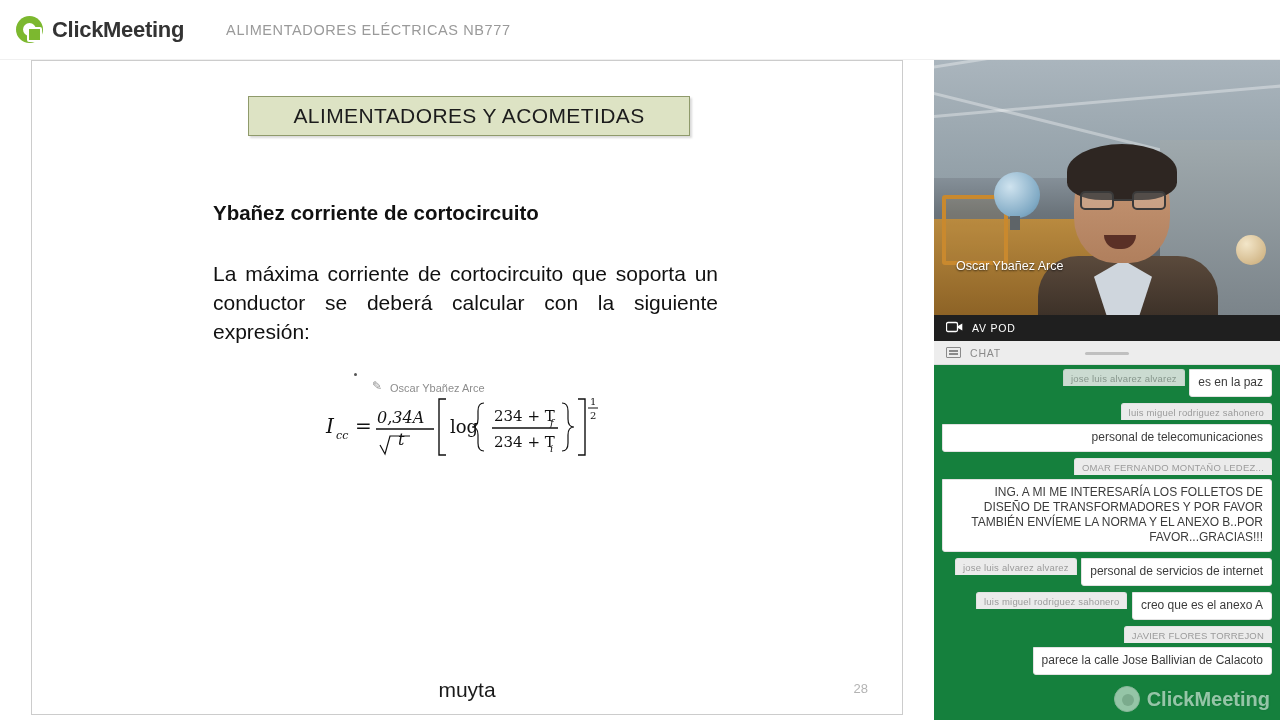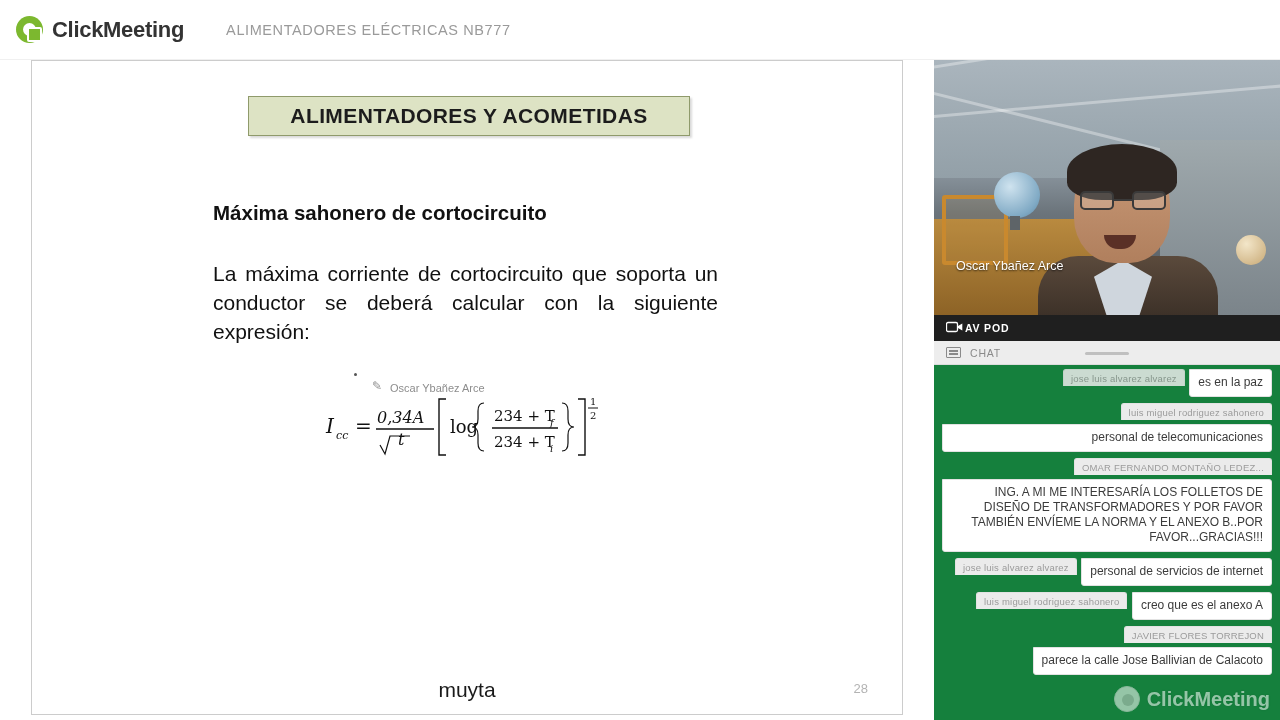--- a/index.html
+++ b/index.html
@@ -85,21 +85,21 @@
     position: absolute;
     left: 216px; top: 35px;
     width: 442px; height: 40px;
     background: #dde3c4;
     border: 1px solid #8f9a6b;
     display: flex; align-items: center; justify-content: center;
     box-shadow: 2px 2px 2px rgba(0,0,0,0.15);
   }
   .slide-title-box span {
     font-size: 21px;
-    font-weight: bold;
+    font-weight: normal;
     color: #1c1c1c;
     letter-spacing: 0.4px;
   }
   .slide-subtitle {
     position: absolute;
     left: 181px; top: 140px;
     font-size: 20.5px;
     font-weight: bold;
     color: #111111;
   }
@@ -274,22 +274,21 @@
     position: relative;
     height: 26px;
     background: #1f1f1f;
     display: flex; align-items: center;
     padding-left: 12px;
   }
   .pod-bar .lbl {
     font-size: 10.5px;
     color: #ffffff;
     letter-spacing: 0.8px;
-    margin-left: 2px;
-    font-weight: bold;
+    margin-left: 9px;
   }
   .cam-icon { display: inline-block; }
 
   .chat-bar {
     position: relative;
     height: 24px;
     background: #ededed;
     border-bottom: 1px solid #dcdcdc;
     display: flex; align-items: center;
     padding-left: 12px;
@@ -395,21 +394,21 @@
     <div class="room-title">ALIMENTADORES ELÉCTRICAS NB777</div>
   </div>
 
   <div class="slide-area">
     <div class="slide">
 
       <div class="slide-title-box">
         <span>ALIMENTADORES Y ACOMETIDAS</span>
       </div>
 
-      <div class="slide-subtitle">Máxima sahonero de cortocircuito</div>
+      <div class="slide-subtitle">Ybañez corriente de cortocircuito</div>
 
       <div class="slide-paragraph">La máxima corriente de cortocircuito que soporta un conductor se deberá calcular con la siguiente expresión:</div>
 
       <div class="dot-marker"></div>
       <div class="annot-pen">✎</div>
       <div class="annot-name">Oscar Ybañez Arce</div>
 
       <div class="formula" aria-label="formula">
         <svg width="320" height="84" viewBox="0 0 320 84" xmlns="http://www.w3.org/2000/svg">
           <g font-family="DejaVu Serif, serif" fill="#111">

